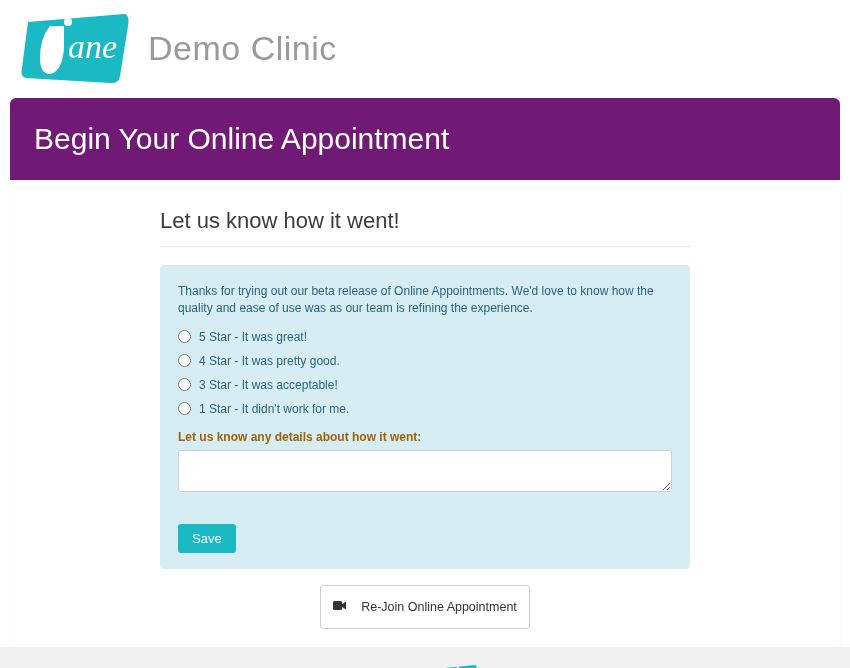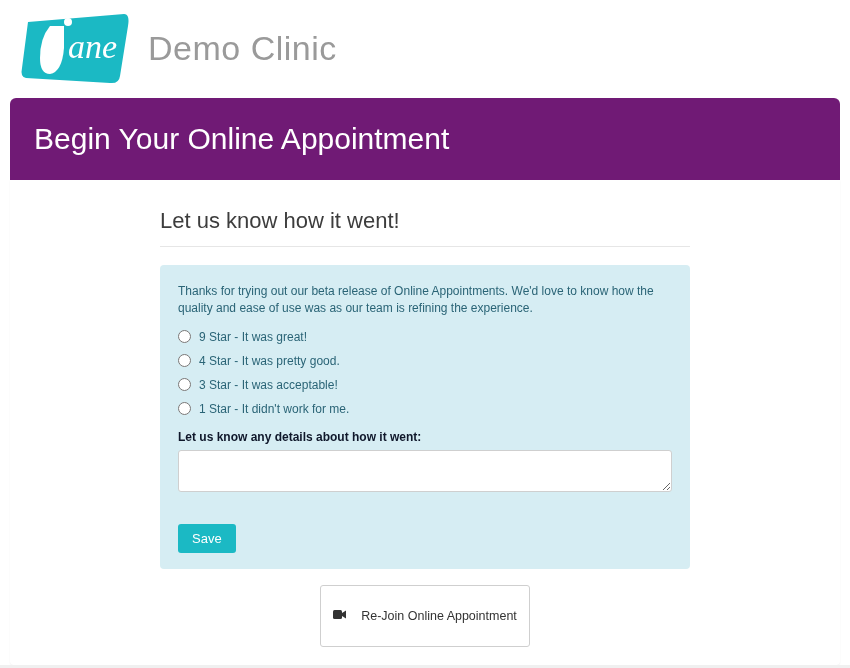--- a/index.html
+++ b/index.html
@@ -84,21 +84,21 @@
       cursor: pointer;
     }
     .radio-row label {
       font-size: 12px;
       color: #2a6476;
       cursor: pointer;
     }
     .details-label {
       font-size: 12px;
       font-weight: 600;
-      color: #0f172a;
+      color: #a16207;
       margin: 14px 0 6px 0;
       display: block;
     }
     .details-textarea {
       width: 100%;
       height: 42px;
       border: 1px solid #cfcfcf;
       border-radius: 3px;
       background: #fff;
       resize: vertical;
@@ -120,21 +120,21 @@
       text-align: center;
       margin-top: 16px;
     }
     .rejoin-btn {
       display: inline-flex;
       align-items: center;
       gap: 14px;
       background: #fff;
       border: 1px solid #cfcfcf;
       border-radius: 3px;
-      padding: 23px 12px;
+      padding: 14px 12px;
       font-size: 12.5px;
       color: #333;
       cursor: pointer;
     }
     .footer {
       text-align: center;
       padding: 16px 0 10px 0;
       background: #f0f0f0;
     }
     .booking-by {
@@ -169,21 +169,21 @@
 
   <div class="content-area">
     <div class="inner">
       <div class="section-title">Let us know how it went!</div>
 
       <div class="feedback-box">
         <p class="fb-intro">Thanks for trying out our beta release of Online Appointments. We'd love to know how the quality and ease of use was as our team is refining the experience.</p>
 
         <div class="radio-row">
           <input type="radio" name="rating" style="">
-          <label>9 Star - It was great!</label>
+          <label>5 Star - It was great!</label>
         </div>
         <div class="radio-row">
           <input type="radio" name="rating" style="">
           <label>4 Star - It was pretty good.</label>
         </div>
         <div class="radio-row">
           <input type="radio" name="rating" style="">
           <label>3 Star - It was acceptable!</label>
         </div>
         <div class="radio-row">

